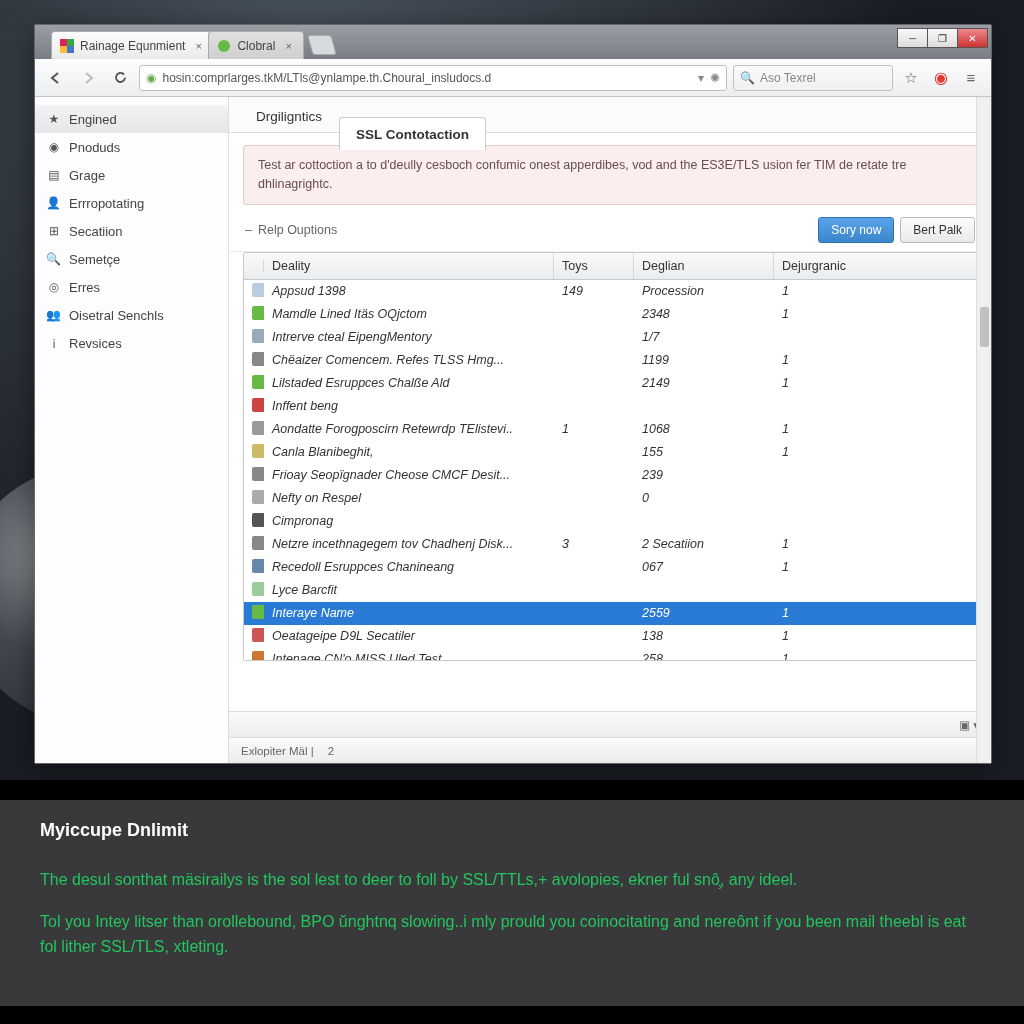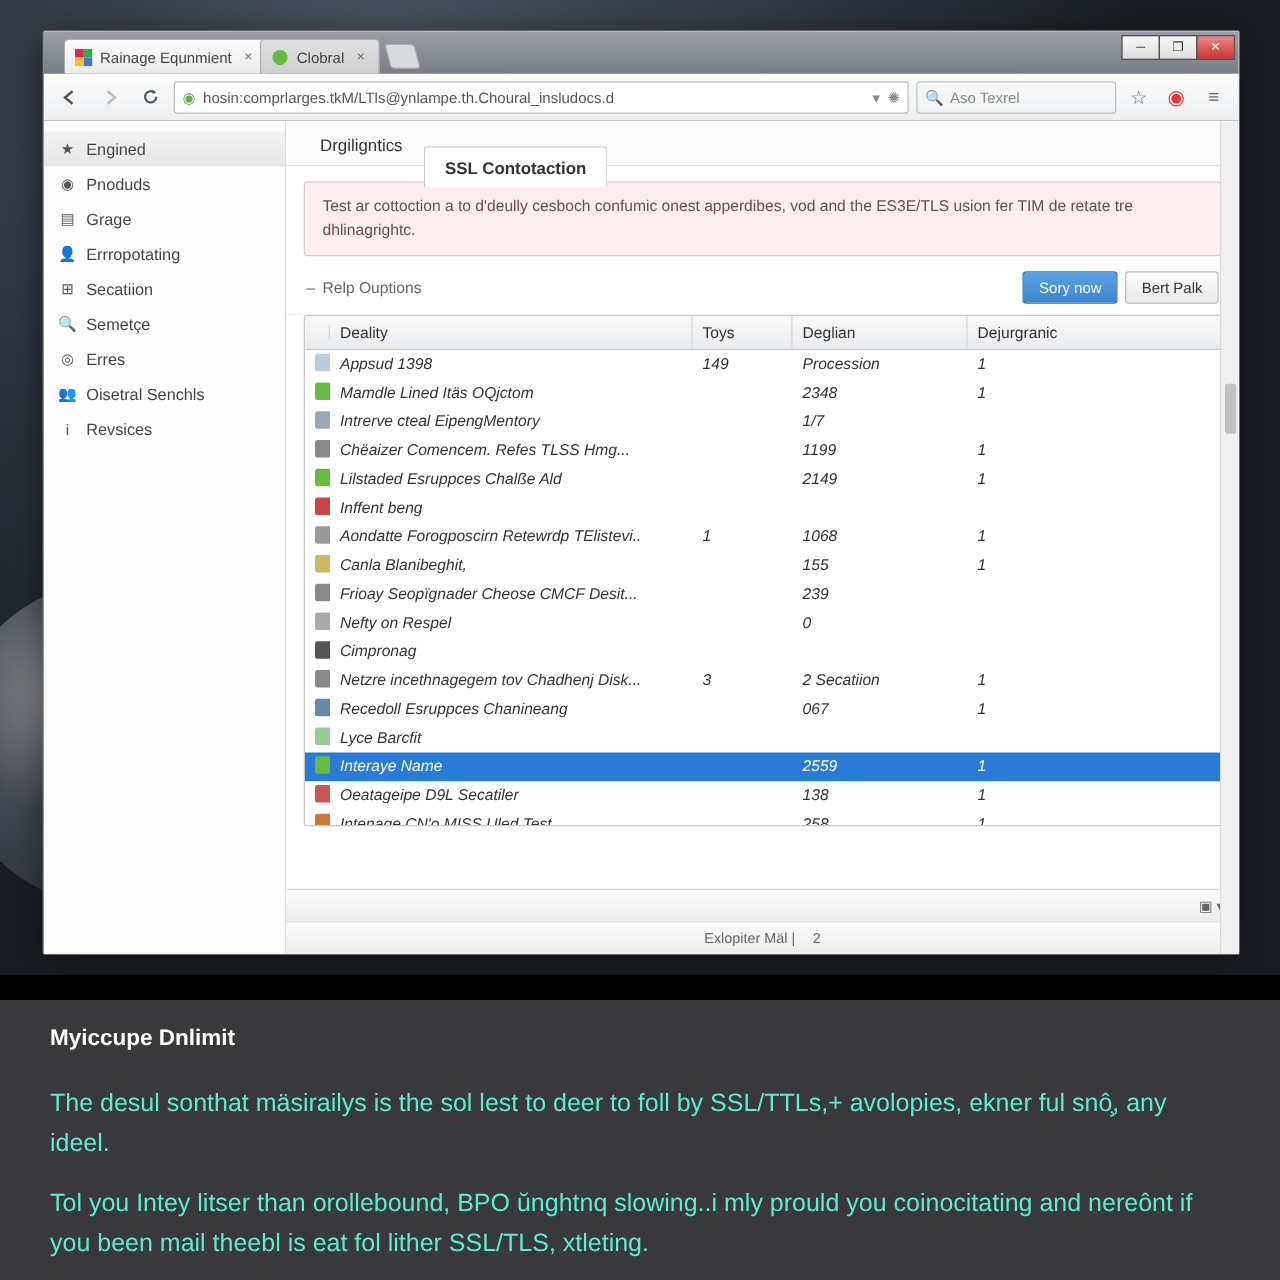--- a/index.html
+++ b/index.html
@@ -69,21 +69,21 @@
 
 .status { height:26px; border-top:1px solid #ddd; background:linear-gradient(#fafafa,#ececec); display:flex; align-items:center; justify-content:flex-end; padding:0 12px; font-size:11.5px; color:#666; gap:14px;}
 
 
 .scroll-ind { position:absolute; right:0; top:0; bottom:0; width:15px; background:#f0f0f0; border-left:1px solid #ddd;}
 .scroll-thumb { position:absolute; top:210px; width:9px; height:40px; left:3px; background:#c0c0c0; border-radius:2px;}
 
 
 .article { position:absolute; top: 800px; left:0; width:1024px; padding: 20px 40px 30px; color:#eaeaea; background:#39393b; }
 .article h2 { font-size:18px; font-weight:700; margin-bottom:26px; color:#fff;}
-.article p { font-size:20px; line-height:1.6; margin-bottom:16px; color:#5eead4;}
+.article p { font-size:16px; line-height:1.6; margin-bottom:16px; color:#22c55e;}
 
 svg { display:block; }
 </style>
 </head>
 <body>
 
 <div class="outer">
   <div class="desktop-bg">
     <div class="globe"></div>
   </div>
@@ -342,21 +342,21 @@
                   <div>258</div>
                   <div>1</div>
                 </div>
               </div>
           </div>
         </div>
 
         <div class="status">
           <span>▣ ▾</span>
         </div>
-        <div class="status" style="justify-content:center;">
+        <div class="status" style="justify-content:flex-start;">
           <span>Exlopiter Mäl |</span>
           <span>2</span>
         </div>
       </div>
 
       <div class="scroll-ind">
         <div class="scroll-thumb"></div>
       </div>
     </div>
   </div>

